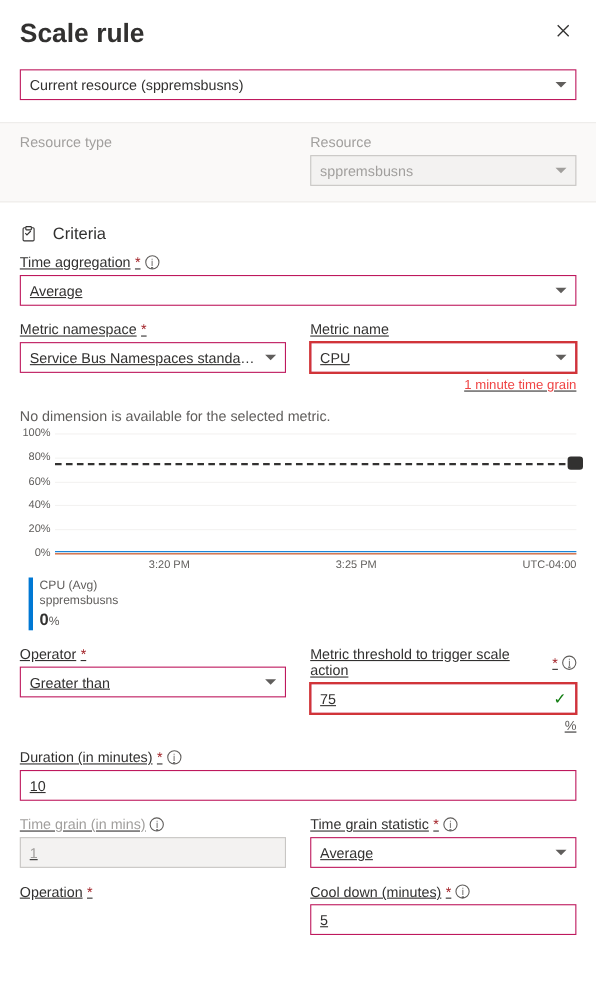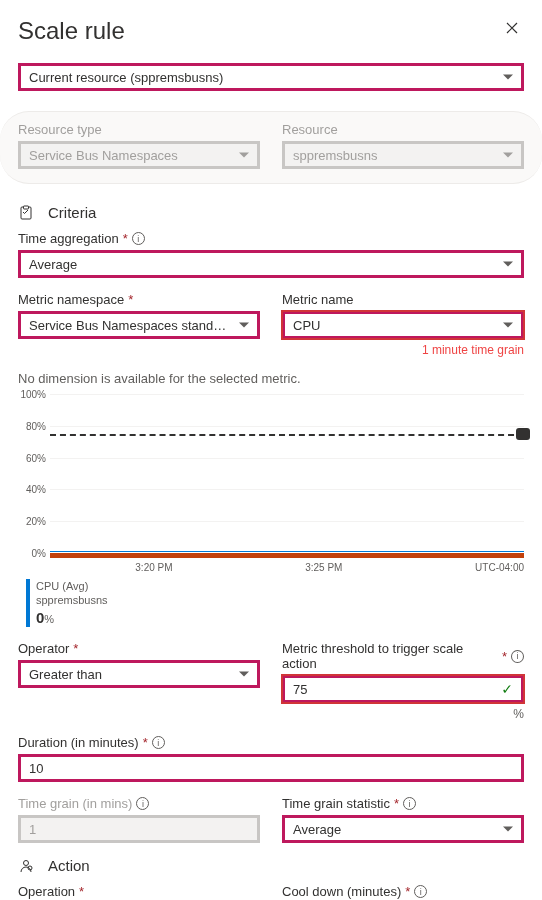--- a/index.html
+++ b/index.html
@@ -10,25 +10,25 @@
     background: #fff;
     width: 542px;
   }
   .panel { padding: 16px 18px 20px 18px; }
   .header {
     display: flex;
     justify-content: space-between;
     align-items: center;
     margin-bottom: 18px;
   }
-  .header h1 { font-size: 24px; font-weight: 400; }
+  .header h1 { font-size: 24px; font-weight: 700; }
   .close-btn { font-size: 18px; cursor: pointer; padding: 4px; }
   .select, .textinput {
     width: 100%;
-    border: 3px solid #be185d;
+    border: 1px solid #be185d;
     background: #fff;
     padding: 5px 25px 5px 8px;
     font-size: 13px;
     color: #323130;
     position: relative;
     height: 28px;
     display: flex;
     align-items: center;
   }
   .select.disabled, .textinput.disabled {
@@ -46,21 +46,20 @@
     border-left: 5px solid transparent;
     border-right: 5px solid transparent;
     border-top: 5px solid #605e5c;
   }
   .select.disabled::after { border-top-color: #a19f9d; }
   .graybar {
     background: #faf9f8;
     padding: 10px 18px 14px 18px;
     border-top: 1px solid #edebe9;
     border-bottom: 1px solid #edebe9;
-    border-radius: 29px;
   }
   .row2 { display: flex; gap: 22px; }
   .col { flex: 1; min-width: 0; }
   .label {
     font-size: 13px;
     color: #323130;
     margin-bottom: 4px;
     display: flex;
     align-items: center;
     gap: 4px;
@@ -79,32 +78,32 @@
   }
   .section-title {
     display: flex;
     align-items: center;
     gap: 14px;
     font-size: 15px;
     font-weight: 400;
     margin: 14px 0 10px 0;
   }
   .sect-icn { width: 16px; height: 16px; }
-  .field-block { margin-bottom: 14px; }
+  .field-block { margin-bottom: 14px; text-decoration: underline; }
   .highlight { outline: 2px solid #d13438; outline-offset: -1px; }
   .trailing-note { text-align: right; font-size: 12px; color: #ef4444; margin-top: 4px; }
   .pct-note { text-align: right; font-size: 12px; color: #605e5c; margin-top: 4px; }
   .nodim-msg { font-size: 13px; color: #605e5c; margin: 12px 0 8px 0; }
   
   .chart-wrap { margin: 6px 0 4px 0; }
   .chart {
     position: relative;
-    height: 164px;
+    height: 110px;
     margin-left: 32px;
-    border-bottom: 5px solid #c2410c;
+    border-bottom: 1px solid #c2410c;
   }
   .ylabel {
     position: absolute;
     right: calc(100% + 4px);
     font-size: 10px;
     color: #605e5c;
     transform: translateY(-50%);
   }
   .gridline {
     position: absolute;
@@ -173,23 +172,20 @@
 
   <div class="select">
     <span class="ellip">Current resource (sppremsbusns)</span>
   </div>
 </div>
 
 <div class="graybar">
   <div class="row2">
     <div class="col">
       <div class="label dim">Resource type</div>
-      <div class="select disabled">
-        <span class="ellip">Service Bus Namespaces</span>
-      </div>
     </div>
     <div class="col">
       <div class="label dim">Resource</div>
       <div class="select disabled">
         <span class="ellip">sppremsbusns</span>
       </div>
     </div>
   </div>
 </div>
 
@@ -317,28 +313,20 @@
         <span>Time grain statistic</span>
           <span class="req">*</span>
         <span class="info-icn">i</span>
       </div>
       <div class="select">
         <span class="ellip">Average</span>
       </div>
     </div>
   </div>
 
-  <div class="section-title">
-    <svg class="sect-icn" viewBox="0 0 16 16">
-        <circle cx="8" cy="5" r="2.5" fill="none" stroke="#323130"></circle>
-        <path d="M3 14c0-2.8 2.2-5 5-5s5 2.2 5 5" fill="none" stroke="#323130"></path>
-        <circle cx="12" cy="10" r="2" fill="none" stroke="#323130"></circle>
-      </svg>
-    <span>Action</span>
-  </div>
 
   <div class="row2 field-block">
     <div class="col">
       <div class="label">
         <span>Operation</span>
           <span class="req">*</span>
       </div>
     </div>
     <div class="col">
       <div class="label">

